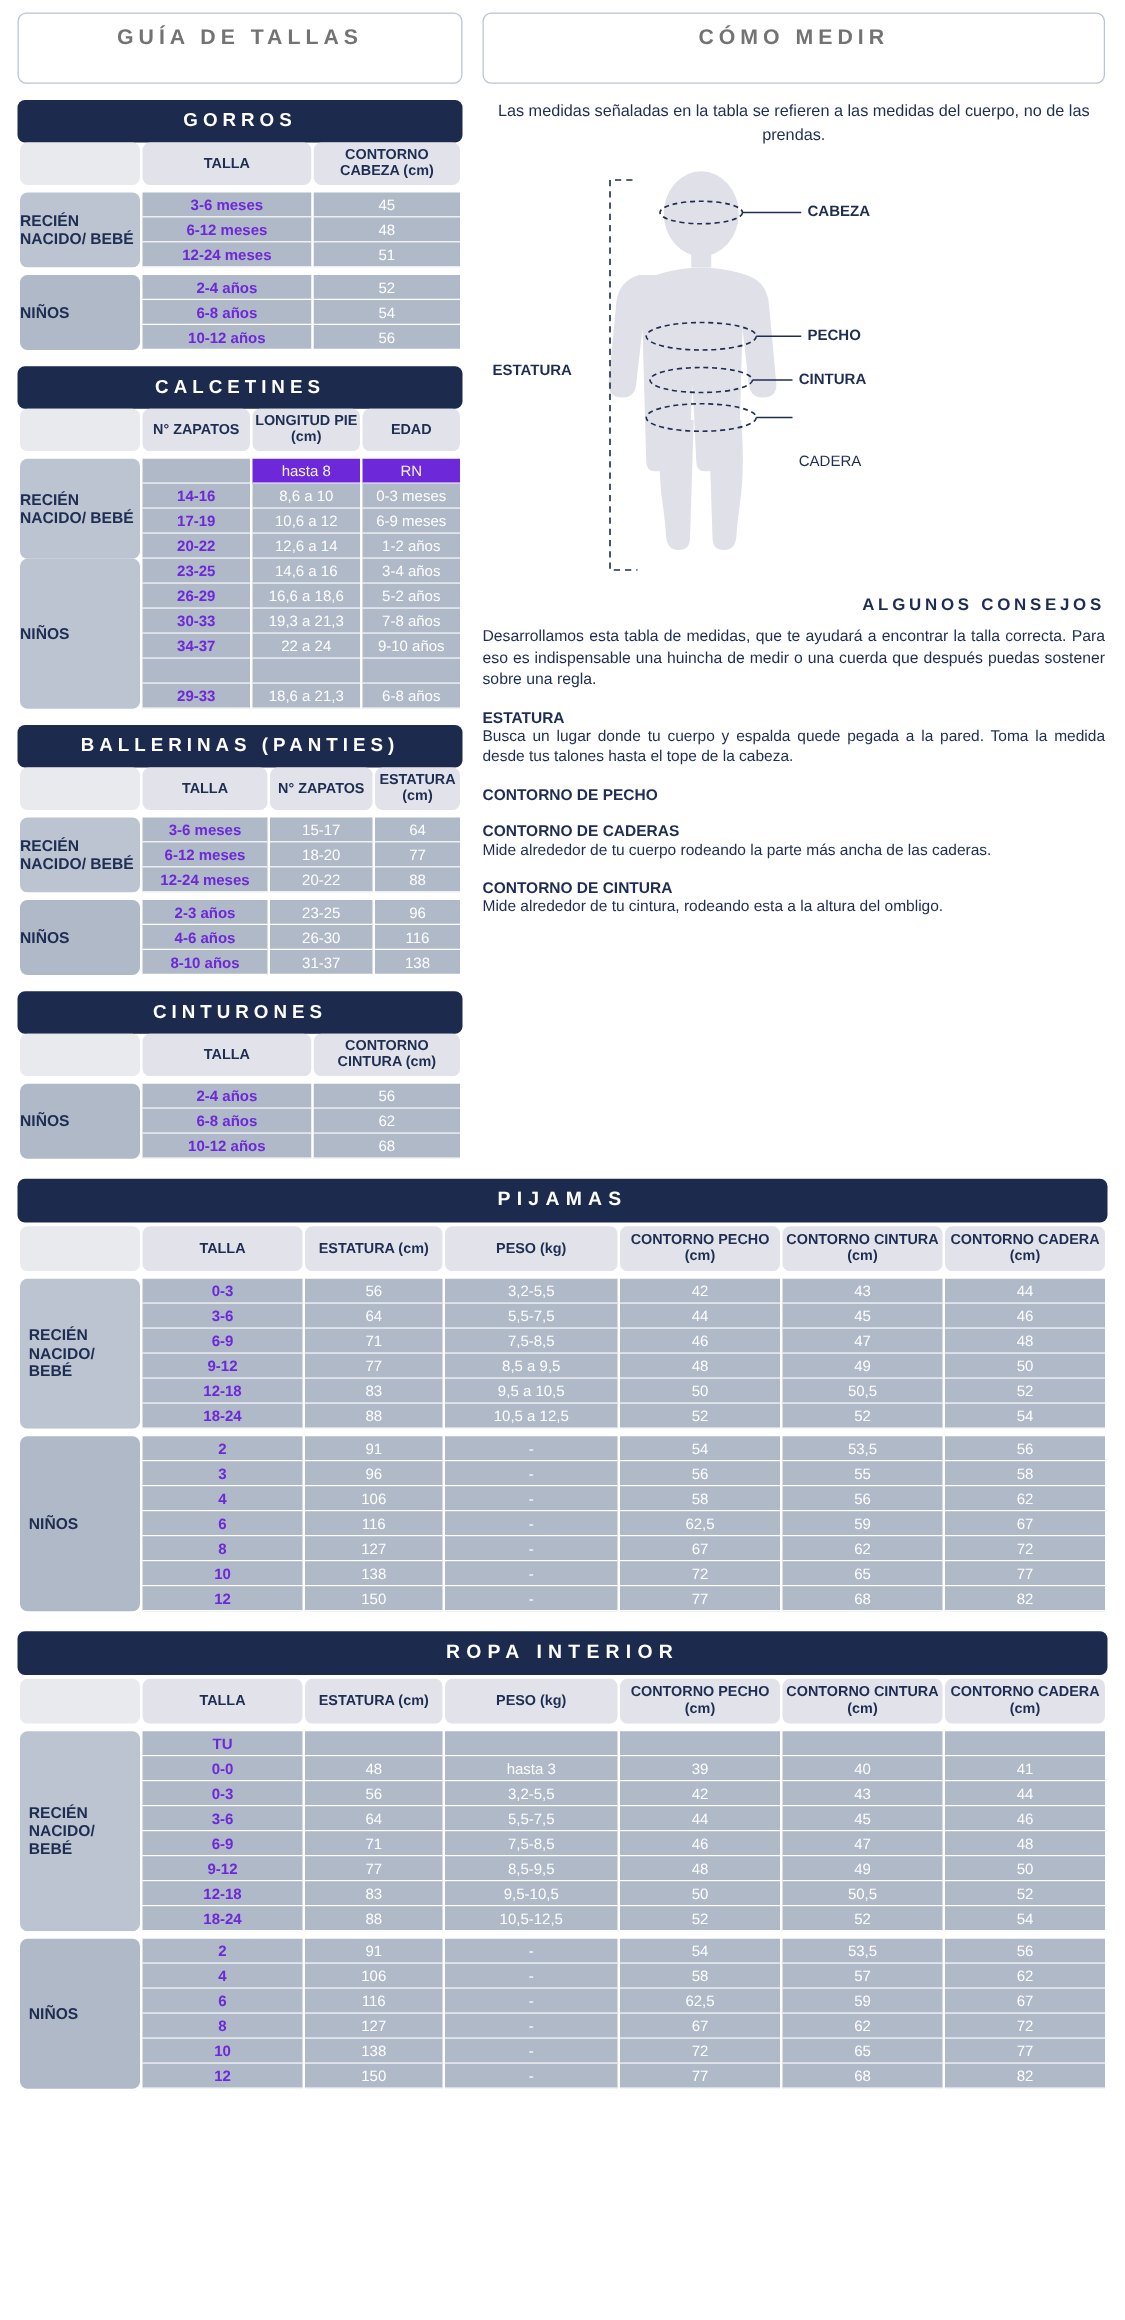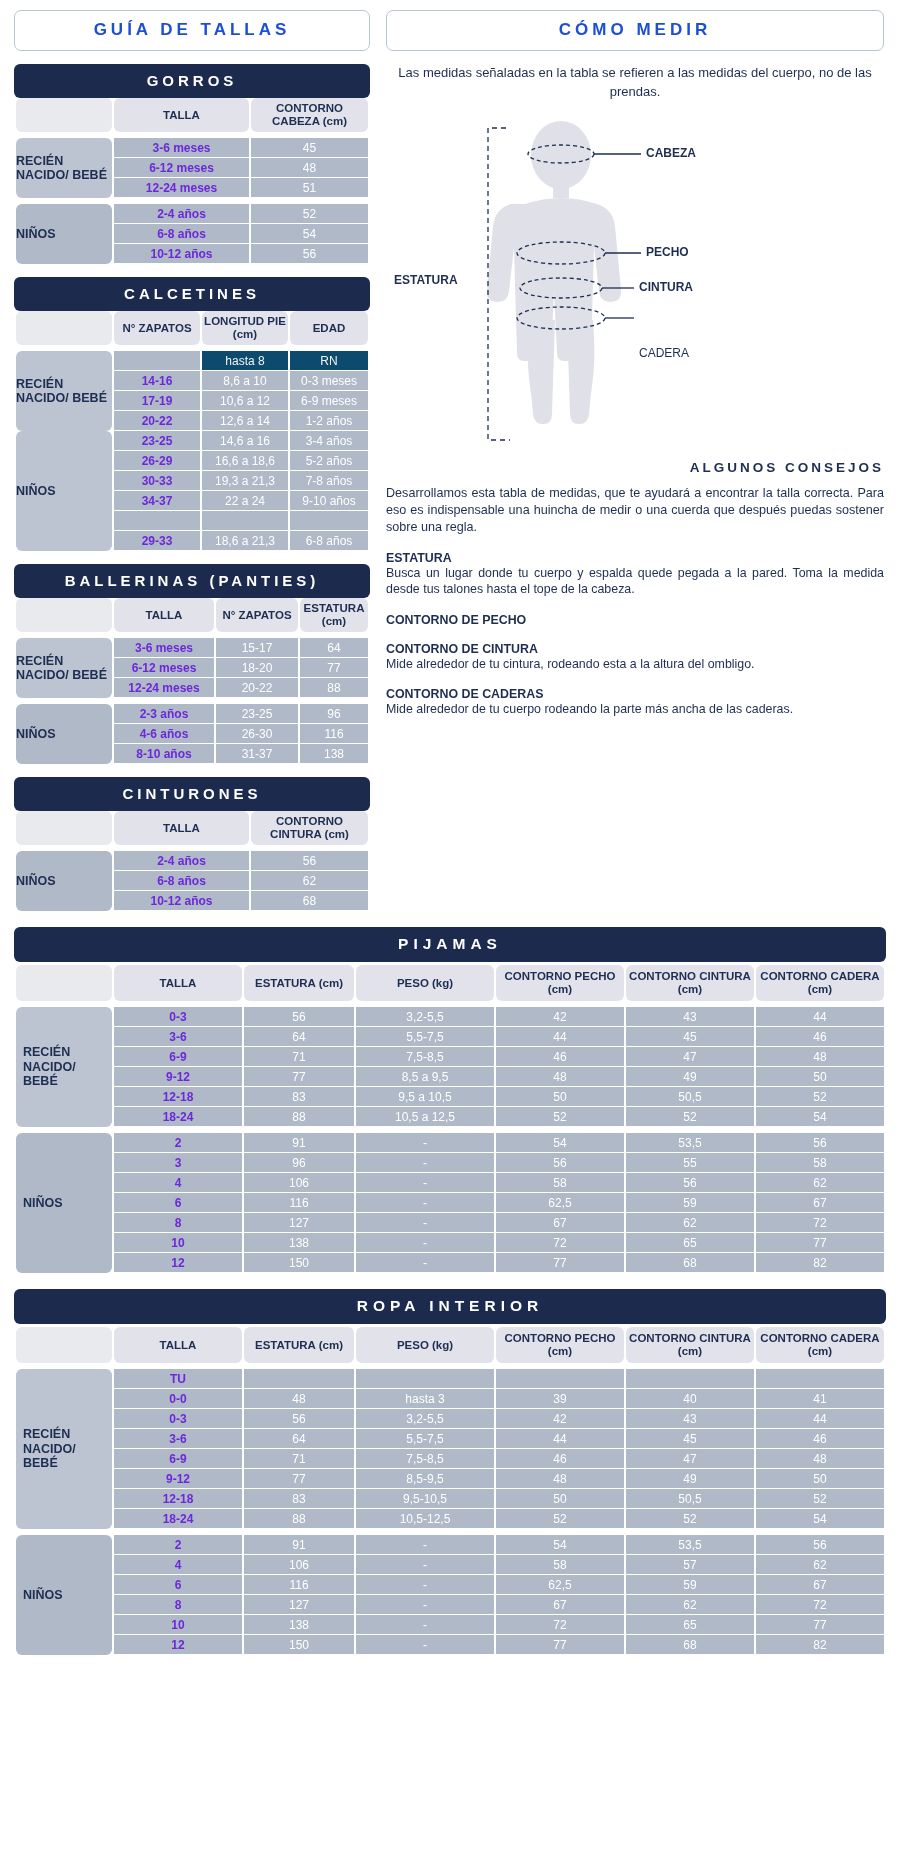--- a/index.html
+++ b/index.html
@@ -14,22 +14,22 @@
   .page { width: 900px; padding: 10px 14px 0 14px; position: relative; }
 
   
   .pill-title {
     border: 1.5px solid #b9c4d6;
     border-radius: 7px;
     text-align: center;
     font-weight: bold;
     font-size: 17px;
     letter-spacing: 4px;
-    color: #1d4ed8;
-    padding: 9px 0 10px 0;
+    color: #737373;
+    padding: 9px 0 26px 0;
   }
 
   
   .banner {
     background: #1c2a4e;
     color: #ffffff;
     border-radius: 6px;
     text-align: center;
     font-weight: bold;
     font-size: 15px;
@@ -58,21 +58,21 @@
     background: #b0b9c8;
     text-align: center;
     font-size: 12px;
     height: 20px;
     vertical-align: middle;
     color: #ffffff;
     border-bottom: 1.5px solid #ffffff;
   }
   .gcell.talla { color: #6d28d9; font-weight: bold; }
   .gcell.empty { color: transparent; }
-  .gcell.pale { background: #0c4a6e; color: #f2f3f6; }
+  .gcell.pale { background: #6d28d9; color: #f2f3f6; }
 
   .grpcell {
     background: #bcc4d1;
     border-radius: 6px;
     font-weight: bold;
     font-size: 12.5px;
     color: #1e2d52;
     text-align: left;
     padding-left: 7px;
     vertical-align: middle;
@@ -415,26 +415,26 @@
       <div class="consejos-p">Desarrollamos esta tabla de medidas, que te ayudará a encontrar la talla correcta. Para eso es indispensable una huincha de medir o una cuerda que después puedas sostener sobre una regla.</div>
 
       <div>
         <div class="tip-h">ESTATURA</div>
         <div class="tip-b">Busca un lugar donde tu cuerpo y espalda quede pegada a la pared. Toma la medida desde tus talones hasta el tope de la cabeza.</div>
       </div>
       <div>
         <div class="tip-h">CONTORNO DE PECHO</div>
       </div>
       <div>
+        <div class="tip-h">CONTORNO DE CADERAS</div>
+        <div class="tip-b">Mide alrededor de tu cuerpo rodeando la parte más ancha de las caderas.</div>
+      </div>
+      <div>
         <div class="tip-h">CONTORNO DE CINTURA</div>
         <div class="tip-b">Mide alrededor de tu cintura, rodeando esta a la altura del ombligo.</div>
-      </div>
-      <div>
-        <div class="tip-h">CONTORNO DE CADERAS</div>
-        <div class="tip-b">Mide alrededor de tu cuerpo rodeando la parte más ancha de las caderas.</div>
       </div>
 
     </div>
   </div>
 
   <div class="wide">
     <div class="banner">PIJAMAS</div>
     <table class="wz">
       <colgroup>
           <col style="width:96px">

